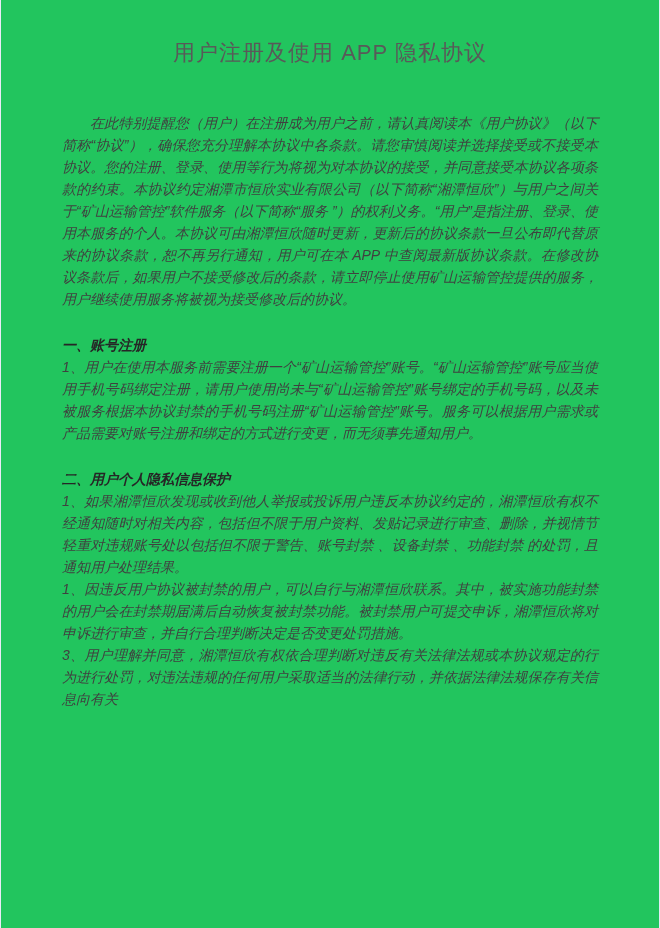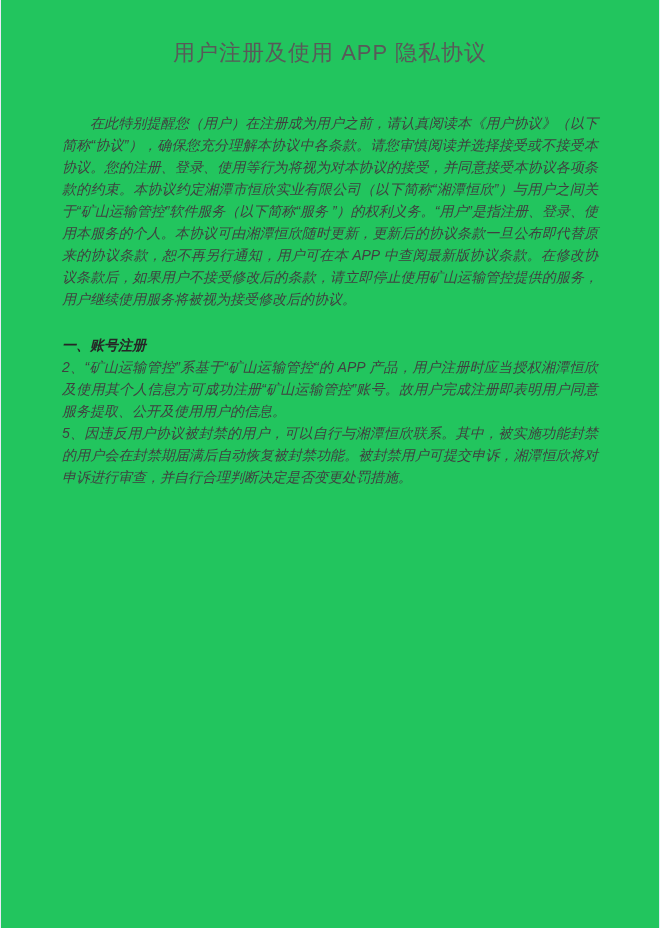--- a/index.html
+++ b/index.html
@@ -54,24 +54,27 @@
 <div class="page">
 
   <h1 class="doc-title">用户注册及使用 APP 隐私协议</h1>
 
   <div class="doc-body">
 
     <p class="intro">在此特别提醒您（用户）在注册成为用户之前，请认真阅读本《用户协议》（以下简称“协议”），确保您充分理解本协议中各条款。请您审慎阅读并选择接受或不接受本协议。您的注册、登录、使用等行为将视为对本协议的接受，并同意接受本协议各项条款的约束。本协议约定湘潭市恒欣实业有限公司（以下简称“湘潭恒欣”）与用户之间关于“矿山运输管控”软件服务（以下简称“服务 ”）的权利义务。“用户”是指注册、登录、使用本服务的个人。本协议可由湘潭恒欣随时更新，更新后的协议条款一旦公布即代替原来的协议条款，恕不再另行通知，用户可在本 APP 中查阅最新版协议条款。在修改协议条款后，如果用户不接受修改后的条款，请立即停止使用矿山运输管控提供的服务，用户继续使用服务将被视为接受修改后的协议。</p>
 
     <h2 class="section-heading">一、账号注册</h2>
 
-
-    <p class="clause">2、“矿山运输管控”系基于“矿山运输管控“的 APP 产品，用户注册时应当授权湘潭恒欣及使用其个人信息方可成功注册“矿山运输管控”账号。故用户完成注册即表明用户同意服务提取、公开及使用用户的信息。</p>
+    <p class="clause">1、用户在使用本服务前需要注册一个“矿山运输管控”账号。“矿山运输管控”账号应当使用手机号码绑定注册，请用户使用尚未与“矿山运输管控”账号绑定的手机号码，以及未被服务根据本协议封禁的手机号码注册“矿山运输管控”账号。服务可以根据用户需求或产品需要对账号注册和绑定的方式进行变更，而无须事先通知用户。</p>
 
 
 
 
+    <h2 class="section-heading">二、用户个人隐私信息保护</h2>
 
-    <p class="clause">5、因违反用户协议被封禁的用户，可以自行与湘潭恒欣联系。其中，被实施功能封禁的用户会在封禁期届满后自动恢复被封禁功能。被封禁用户可提交申诉，湘潭恒欣将对申诉进行审查，并自行合理判断决定是否变更处罚措施。</p>
+    <p class="clause">1、如果湘潭恒欣发现或收到他人举报或投诉用户违反本协议约定的，湘潭恒欣有权不经通知随时对相关内容，包括但不限于用户资料、发贴记录进行审查、删除，并视情节轻重对违规账号处以包括但不限于警告、账号封禁 、设备封禁 、功能封禁 的处罚，且通知用户处理结果。</p>
 
+    <p class="clause">1、因违反用户协议被封禁的用户，可以自行与湘潭恒欣联系。其中，被实施功能封禁的用户会在封禁期届满后自动恢复被封禁功能。被封禁用户可提交申诉，湘潭恒欣将对申诉进行审查，并自行合理判断决定是否变更处罚措施。</p>
+
+    <p class="clause">3、用户理解并同意，湘潭恒欣有权依合理判断对违反有关法律法规或本协议规定的行为进行处罚，对违法违规的任何用户采取适当的法律行动，并依据法律法规保存有关信息向有关</p>
 
   </div>
 </div>
 
 </body></html>

